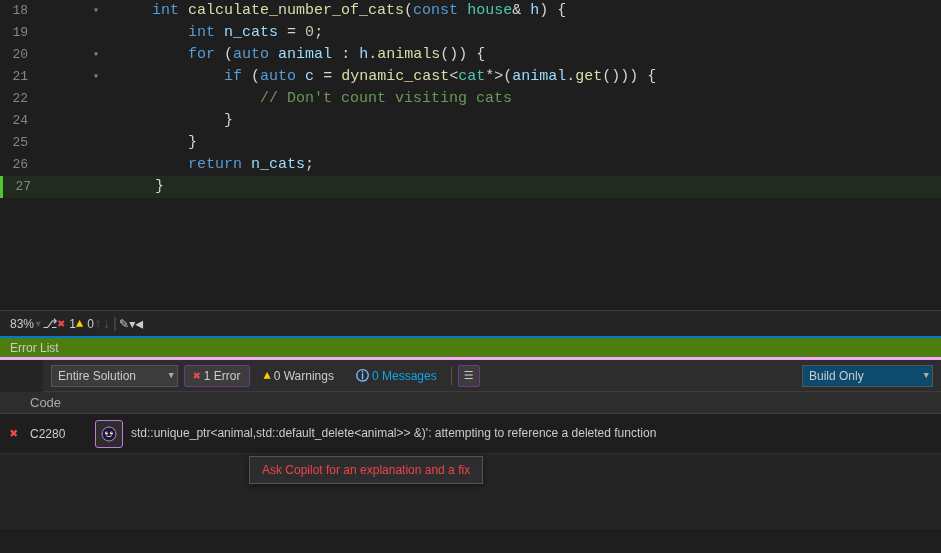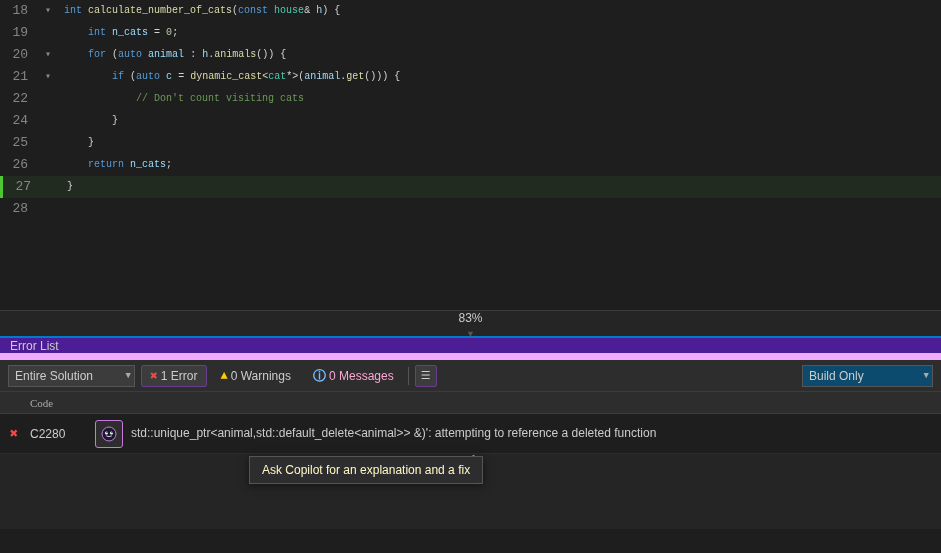--- a/index.html
+++ b/index.html
@@ -25,20 +25,21 @@
       flex-direction: column;
       padding-top: 0px;
     }
 
     .code-line {
       display: flex;
       align-items: center;
       height: 22px;
       font-size: 13px;
       line-height: 22px;
+      gap: 48px;
     }
 
     .line-num {
       width: 40px;
       min-width: 40px;
       color: #858585;
       text-align: right;
       padding-right: 12px;
       font-size: 13px;
       user-select: none;
@@ -53,22 +54,21 @@
     }
 
     .collapse-arrow {
       color: #888;
       font-size: 10px;
     }
 
     .line-content {
       flex: 1;
       white-space: pre;
-      font-size: 10px;
-      margin-left: 8px;
+      font-size: 15px;
     }
 
     
     .kw { color: #569cd6; }
     .type { color: #4ec9b0; }
     .fn { color: #dcdcaa; }
     .param { color: #9cdcfe; }
     .comment { color: #6a9955; }
     .op { color: #d4d4d4; }
     .num { color: #b5cea8; }
@@ -76,21 +76,20 @@
     .method { color: #dcdcaa; }
 
     
     .editor-statusbar {
       height: 26px;
       background: #252526;
       border-top: 1px solid #3c3c3c;
       display: flex;
       align-items: center;
       padding: 0 10px;
-      flex-direction: column;
     }
 
     .zoom-text {
       color: #cccccc;
       font-size: 12px;
       font-family: 'Segoe UI', sans-serif;
     }
 
     .separator {
       color: #555;
@@ -101,42 +100,43 @@
     .error-panel {
       background: #252526;
       border-top: 2px solid #007acc;
       height: 193px;
       display: flex;
       flex-direction: column;
     }
 
     .panel-title-bar {
       height: 22px;
-      background: #4c1d95;
+      background: #4d7c0f;
       display: flex;
       align-items: center;
       padding: 0 10px;
-      border-bottom: 7px solid #f0abfc;
+      border-bottom: 3px solid #f0abfc;
     }
 
     .panel-title {
       color: #cccccc;
       font-size: 12px;
       font-family: 'Segoe UI', sans-serif;
       font-weight: 500;
     }
 
     .panel-toolbar {
       height: 32px;
       background: #2d2d2d;
       display: flex;
       align-items: center;
       padding: 0 8px;
       gap: 6px;
       border-bottom: 1px solid #3c3c3c;
+      margin-left: 43px;
     }
 
     .scope-dropdown {
       background: #3c3c3c;
       border: 1px solid #555;
       color: #cccccc;
       font-size: 12px;
       font-family: 'Segoe UI', sans-serif;
       padding: 2px 20px 2px 6px;
       height: 22px;
@@ -212,21 +212,21 @@
       cursor: pointer;
     }
 
     .message-badge .msg-icon {
       color: #75beff;
       font-size: 13px;
       font-weight: bold;
     }
 
     .message-badge .badge-text {
-      color: #f9a8d4;
+      color: #0ea5e9;
       font-size: 12px;
       font-family: 'Segoe UI', sans-serif;
     }
 
     .toolbar-separator {
       width: 1px;
       height: 18px;
       background: #555;
     }
 
@@ -265,22 +265,22 @@
       display: flex;
       align-items: center;
       height: 22px;
       background: #2d2d2d;
       border-bottom: 1px solid #3c3c3c;
       padding: 0 4px;
     }
 
     .th-cell {
       color: #aaaaaa;
-      font-size: 11px;
-      font-family: Liberation Serif, serif;
+      font-size: 13px;
+      font-family: Liberation Sans, sans-serif;
       padding: 0 6px;
     }
 
     .th-icon-cell {
       width: 20px;
       min-width: 20px;
     }
 
     .th-code { width: 65px; min-width: 65px; }
     .th-desc { flex: 1; }
@@ -342,21 +342,21 @@
     }
 
     
     .copilot-tooltip {
       position: absolute;
       bottom: -36px;
       left: 160px;
       background: #2d2d30;
       border: 1px solid #555;
       padding: 6px 12px;
-      color: #fef9c3;
+      color: #ef4444;
       font-size: 12px;
       font-family: 'Segoe UI', sans-serif;
       white-space: nowrap;
       z-index: 100;
       box-shadow: 0 2px 8px rgba(0,0,0,0.5);
     }
 
     .line-highlight-27 {
       background: rgba(78, 200, 50, 0.08);
     }
@@ -409,25 +409,20 @@
       </div>
       <div class="code-line">
         <span class="line-num">26</span>
         <div class="line-indicator"></div>
         <div class="line-content">    <span class="kw">return</span> <span class="param">n_cats</span><span class="punct">;</span></div>
       </div>
       <div class="code-line line-highlight-27" style="border-left: 3px solid rgb(78, 200, 50); align-items: flex-end;">
         <span class="line-num">27</span>
         <div class="line-indicator"></div>
         <div class="line-content"><span class="punct">}</span></div>
-      </div>
-      <div class="code-line">
-        <span class="line-num">28</span>
-        <div class="line-indicator"></div>
-        <div class="line-content"></div>
       </div>
     </div>
 </div>
 
 <div class="editor-statusbar">
   <span class="zoom-text">83%</span>
   <span class="separator">▾</span>
   <span style="color:#ccc;font-size:13px;">⎇</span>
   <span style="display:flex;align-items:center;gap:4px;">
     <span style="color:#f44747;font-size:13px;">✖</span>

